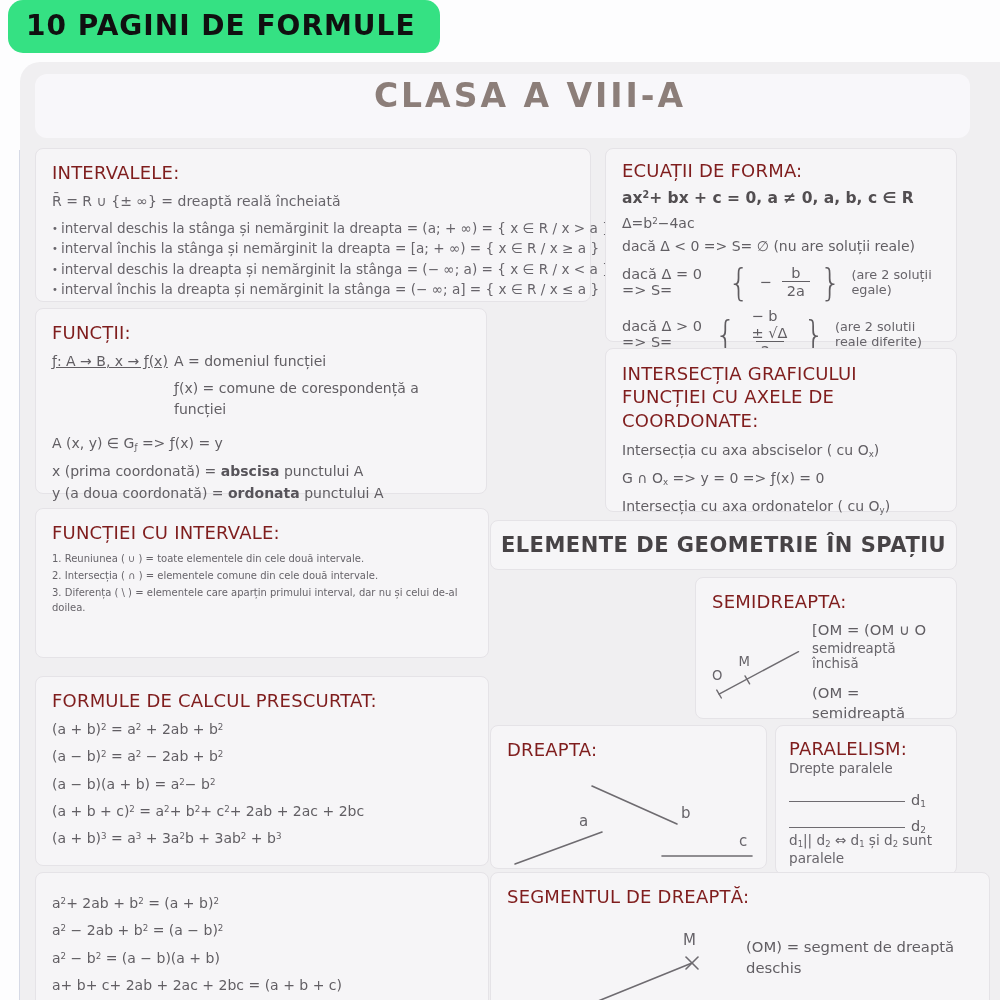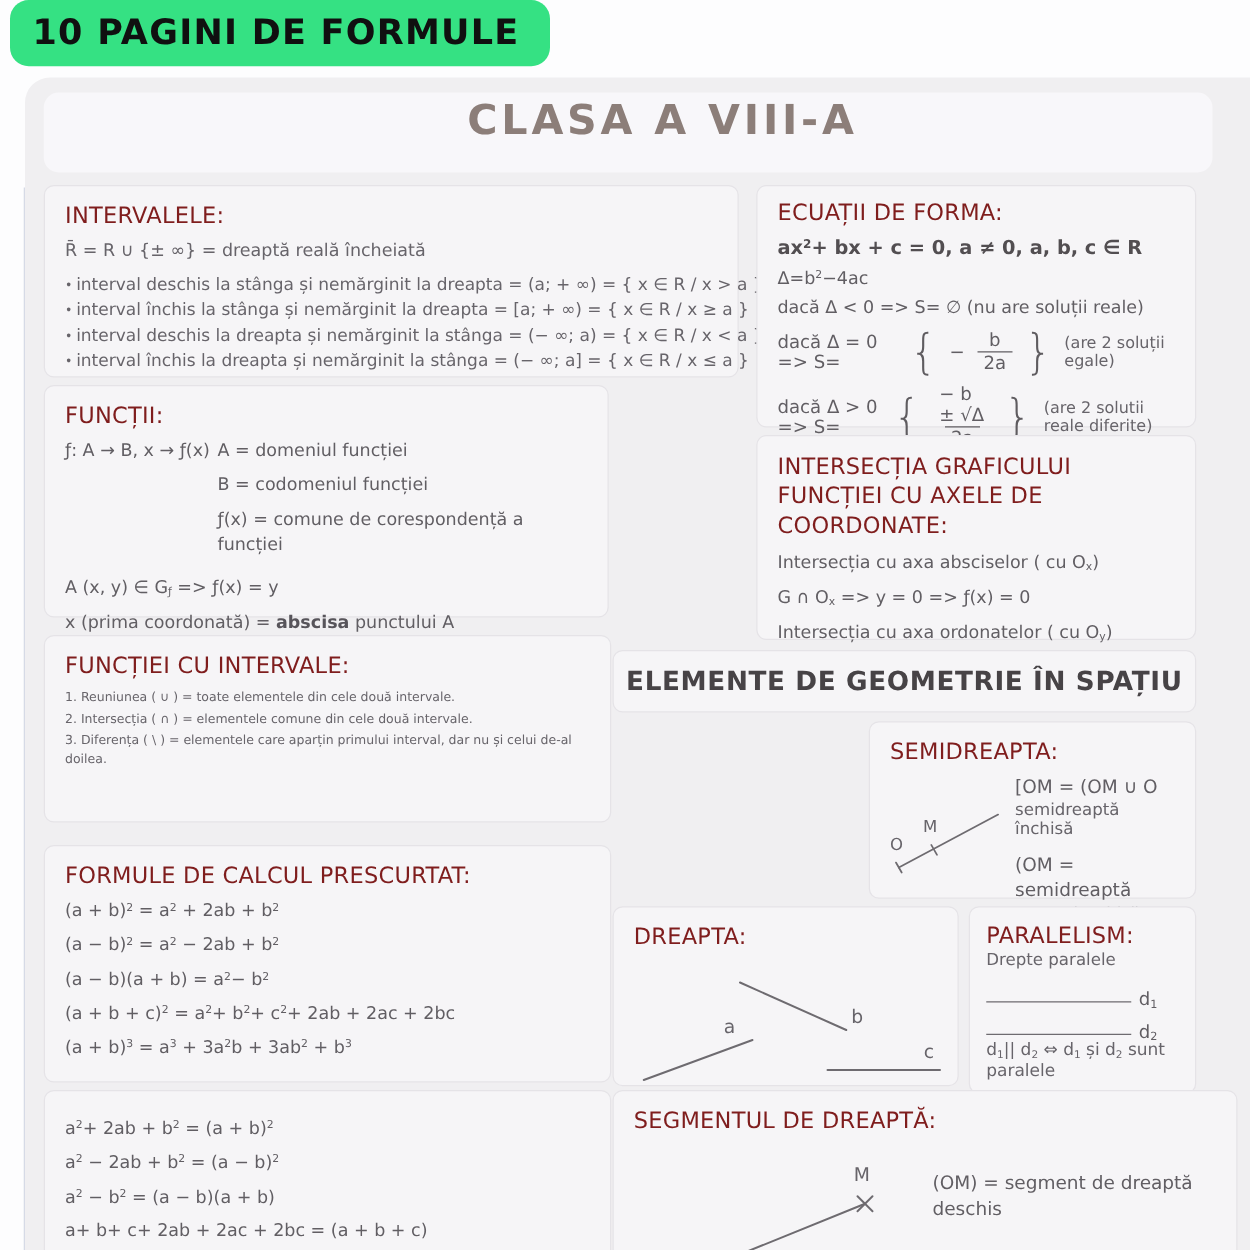--- a/index.html
+++ b/index.html
@@ -47,21 +47,21 @@
   sub{font-size:.62em;vertical-align:-.25em;}
   b{color:#57545a;}
   
   ul.bullets{list-style:none;margin:6px 0 0 0;padding:0;}
   ul.bullets li{
     font-size:13.6px;color:#67646a;line-height:1.5;white-space:nowrap;
   }
   ul.bullets li::before{content:"•";margin-right:3px;font-size:10px;vertical-align:1px;}
   
   .fn-row{display:flex;}
-  .fn-row .fcol{width:122px;flex:none;}
+  .fn-row .fcol{width:122px;flex:none;text-decoration:underline;}
   .indent{margin-left:122px;}
   
   ol.ops{margin:4px 0 0 0;padding:0;list-style:none;}
   ol.ops li{font-size:10px;color:#67646a;line-height:1.5;margin:2px 0;}
   
   .case-row{display:flex;align-items:center;gap:10px;font-size:14.5px;color:#615e63;margin:8px 0;}
   .frac{display:inline-flex;flex-direction:column;align-items:center;line-height:1.15;}
   .frac .num{padding:0 5px;}
   .frac .den{border-top:1.4px solid #615e63;padding:1px 5px 0;}
   .brace{font-size:34px;font-weight:300;color:#5f5c60;transform:scaleY(1.12);line-height:.9;}
@@ -106,21 +106,20 @@
       <li>interval închis la dreapta și nemărginit la stânga = (− ∞; a] = { x ∈ R / x ≤ a }</li>
     </ul>
   </div>
 
   <div class="card" style="left:15px;top:246px;width:452px;height:186px;">
     <h3>FUNCȚII:</h3>
     <div class="m fn-row">
       <span class="fcol">ƒ: A → B, x → ƒ(x)</span>
       <span>A = domeniul funcției</span>
     </div>
-    <div class="m indent">B = codomeniul funcției</div>
     <div class="m indent">ƒ(x) = comune de corespondență a funcției</div>
     <div class="m" style="margin-top:14px;">A (x, y) ∈ G<sub>ƒ</sub> =&gt; ƒ(x) = y</div>
     <div class="m" style="margin-bottom:2px;">x (prima coordonată) = <b>abscisa</b> punctului A</div>
     <div class="m" style="margin-top:2px;">y (a doua coordonată) = <b>ordonata</b> punctului A</div>
   </div>
 
   <div class="card" style="left:15px;top:446px;width:454px;height:150px;">
     <h3>FUNCȚIEI CU INTERVALE:</h3>
     <ol class="ops">
       <li>1. Reuniunea ( ∪ ) = toate elementele din cele două intervale.</li>

